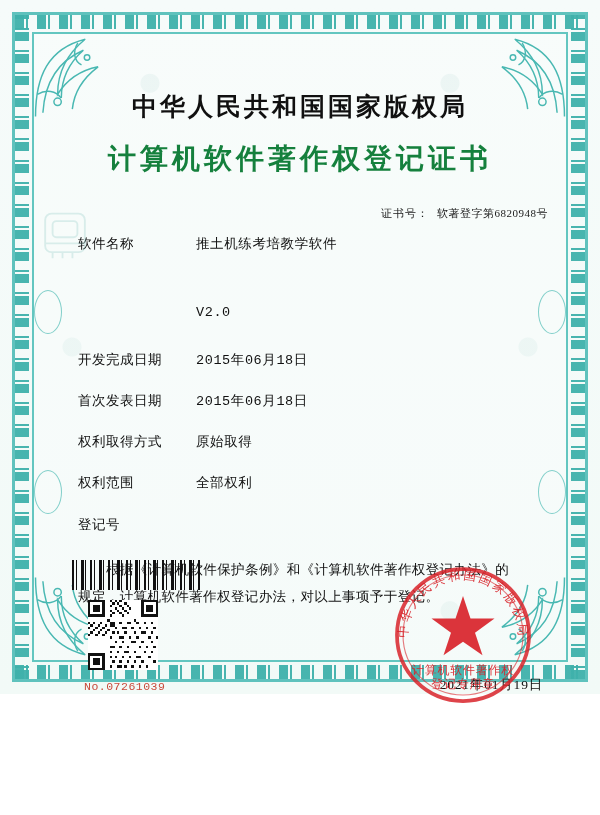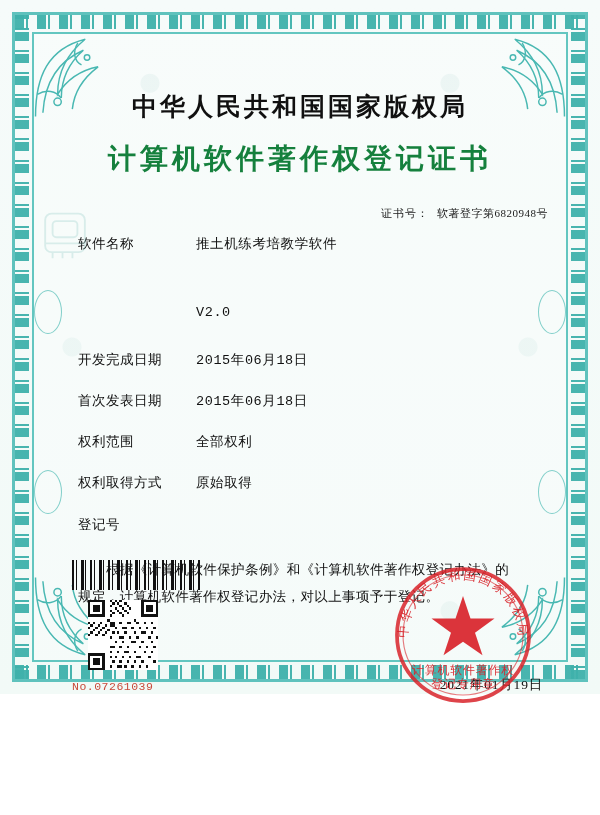--- a/index.html
+++ b/index.html
@@ -203,21 +203,21 @@
     position: absolute;
     left: 88px;
     top: 600px;
     width: 70px;
     height: 70px;
   }
   .qr svg { width: 100%; height: 100%; }
 
   .serial {
     position: absolute;
-    left: 72px;
+    left: 84px;
     top: 680px;
     font-size: 11.5px;
     color: #c94a3b;
     font-family: "Liberation Mono", monospace;
     letter-spacing: 0.5px;
   }
 
   .issue-date {
     position: absolute;
     right: 57px;
@@ -328,27 +328,27 @@
         <span class="field-label">开发完成日期</span>
         <span class="field-value">2015年06月18日</span>
       </div>
 
       <div class="field-row">
         <span class="field-label">首次发表日期</span>
         <span class="field-value">2015年06月18日</span>
       </div>
 
       <div class="field-row">
+        <span class="field-label">权利取得方式</span>
+        <span class="field-value">原始取得</span>
+      </div>
+
+      <div class="field-row">
         <span class="field-label spaced">权利范围</span>
         <span class="field-value">全部权利</span>
-      </div>
-
-      <div class="field-row">
-        <span class="field-label">权利取得方式</span>
-        <span class="field-value">原始取得</span>
       </div>
 
       <div class="field-row">
         <span class="field-label spaced">登记号</span>
       </div>
 
     </div>
 
     <div class="statement">
       <span class="indent">根据《计算机软件保护条例》和《计算机软件著作权登记办法》的</span>

